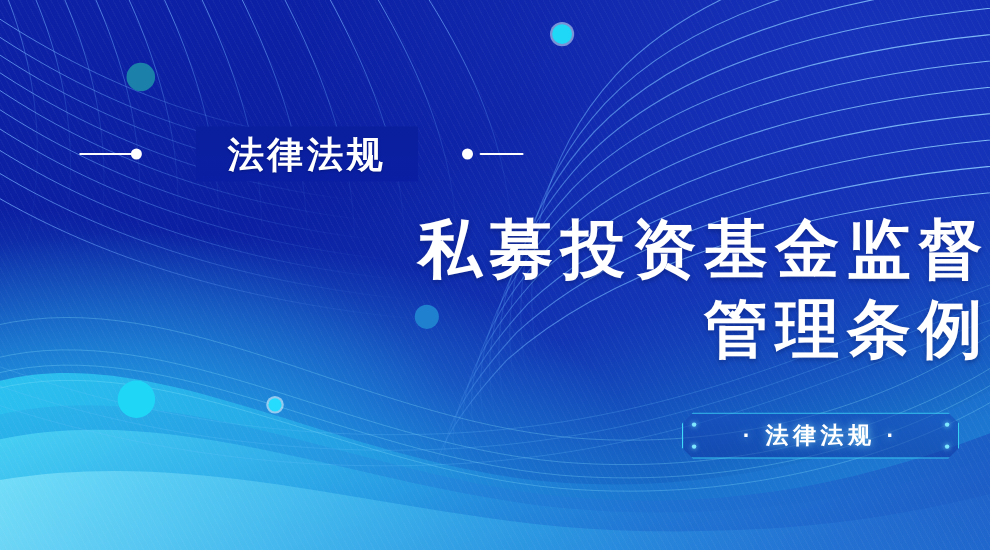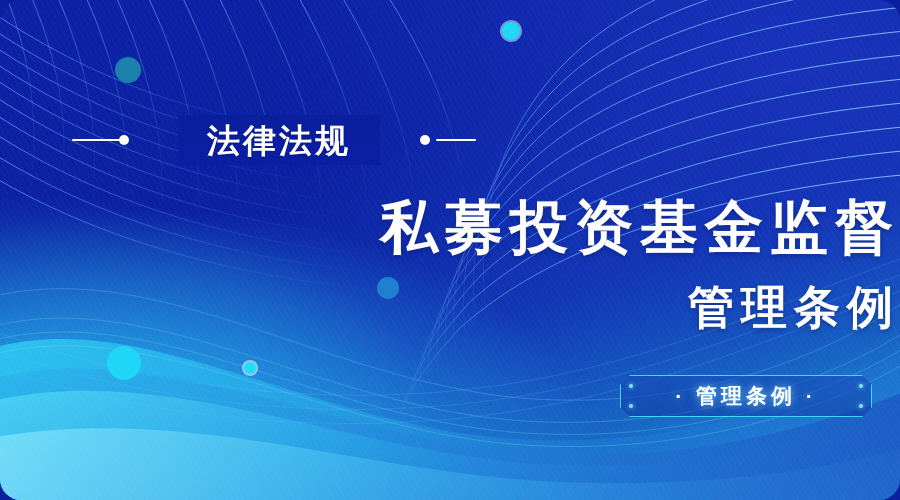--- a/index.html
+++ b/index.html
@@ -9,21 +9,20 @@
   #banner{
     position:relative;
     width:900px;height:500px;
     overflow:hidden;
     font-family:"Liberation Sans","DejaVu Sans",sans-serif;
     background:
       radial-gradient(ellipse 900px 520px at 16% 96%, #27b7ef 0%, rgba(39,183,239,0) 52%),
       radial-gradient(ellipse 760px 430px at 0% 88%, #1f8fdc 0%, rgba(31,143,220,0) 58%),
       radial-gradient(ellipse 880px 560px at 88% 10%, #1733bb 0%, rgba(23,51,187,0) 60%),
       linear-gradient(160deg,#0c21a6 0%,#0b1fa2 34%,#1136b4 60%,#1769c6 80%,#2aa6e4 100%);
-    border-radius: 21px;
   }
 
   .layer{position:absolute;left:0;top:0;width:900px;height:500px;}
   .nohit{pointer-events:none;}
 
   
   #label-row{
     position:absolute;left:0;top:112px;width:900px;height:56px;
   }
   #label-plate{
@@ -53,21 +52,21 @@
   .title-line{
     color:#ffffff;
     font-weight:bold;
     line-height:1.08;
     letter-spacing:7px;
     white-space:nowrap;
     text-shadow:0 2px 5px rgba(5,20,90,.45), 0 0 1px rgba(255,255,255,.3);
     text-align:right;
   }
   #title-line-1{font-size:58px;}
-  #title-line-2{font-size:46px;margin-top:24px;}
+  #title-line-2{font-size:58px;margin-top:10px;}
 
   
   #brand-badge{
     position:absolute;left:620px;top:375px;width:252px;height:42px;
     display:flex;align-items:center;justify-content:center;
     background:linear-gradient(180deg,rgba(22,74,186,.58) 0%,rgba(16,52,160,.50) 100%);
     border:1px solid #3fd8f8;
     clip-path:polygon(0 10px,10px 0,calc(100% - 10px) 0,100% 10px,100% calc(100% - 10px),
                       calc(100% - 10px) 100%,10px 100%,0 calc(100% - 10px));
     box-shadow:0 0 12px rgba(63,216,248,.45);
@@ -219,16 +218,16 @@
   <div id="title-block">
     <div class="title-line" id="title-line-1">私募投资基金监督</div>
     <div class="title-line" id="title-line-2">管理条例</div>
   </div>
 
   <div id="brand-badge">
     <span class="badge-corner" id="bc-tl"></span>
     <span class="badge-corner" id="bc-tr"></span>
     <span class="badge-corner" id="bc-bl"></span>
     <span class="badge-corner" id="bc-br"></span>
-    <span id="brand-text">· 管理条例 ·</span>
+    <span id="brand-text">· 法律法规 ·</span>
   </div>
 
 </div>
 
 </body></html>

